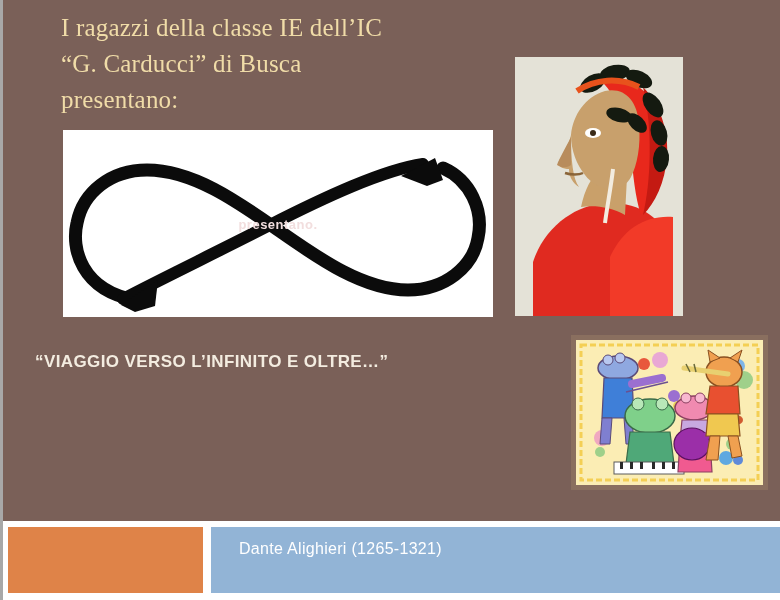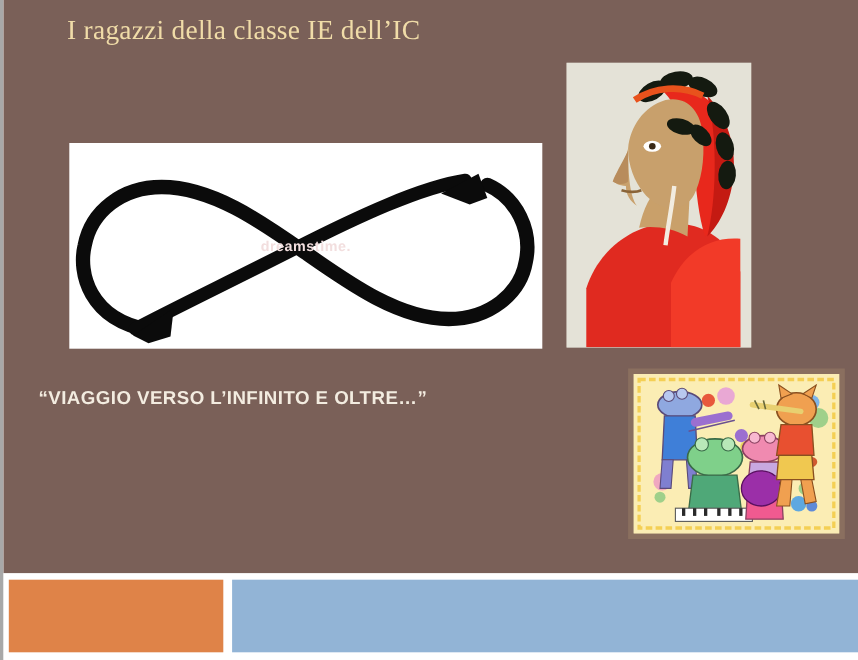--- a/index.html
+++ b/index.html
@@ -148,30 +148,32 @@
 </style>
 </head>
 <body>
 
 <div class="slide">
 
   <div class="brown-panel"></div>
 
   <div class="title-block">
     <div class="title-line">I ragazzi della classe IE dell’IC</div>
+    <div class="title-line">“G. Carducci” di Busca</div>
+    <div class="title-line">presentano:</div>
   </div>
 
   <div class="infinity-box">
     <svg width="430" height="187" viewBox="0 0 430 187">
       <path d="M 72 170 C 18 160 8 118 14 93 C 20 62 48 40 84 40 C 130 40 175 72 215 100 C 255 128 300 160 345 160 C 382 160 410 137 415 108 C 421 80 407 50 380 38" fill="none" stroke="#0b0b0b" stroke-width="13" stroke-linecap="round"></path>
       <path d="M 60 169 C 96 150 150 124 205 96 C 262 67 320 40 360 34" fill="none" stroke="#0b0b0b" stroke-width="12" stroke-linecap="round"></path>
       <polygon points="58,175 95,150 92,176 72,182" fill="#0b0b0b"></polygon>
       <polygon points="372,28 338,46 364,56 380,50" fill="#0b0b0b"></polygon>
     </svg>
-    <div class="watermark">dreamstime.</div>
+    <div class="watermark">presentano.</div>
   </div>
 
   <div class="dante-frame">
     <svg width="168" height="259" viewBox="0 0 168 259">
       <rect x="0" y="0" width="168" height="259" fill="#e4e2d7"></rect>
 
       <path d="M 18 259 L 18 205 C 30 168 62 148 90 146 C 122 144 148 160 158 190 L 158 259 Z" fill="#e02a20"></path>
       <path d="M 95 259 L 95 200 C 108 172 130 158 158 160 L 158 259 Z" fill="#f23a28"></path>
 
       <path d="M 66 150 C 70 132 76 120 86 112 L 112 120 L 110 158 C 96 150 80 148 66 150 Z" fill="#c9a06a"></path>
@@ -266,16 +268,17 @@
         <path d="M 152 96 L 156 118 L 166 116 L 162 96 Z" fill="#f0a050" stroke="#8a5020" stroke-width="1"></path>
         <path d="M 108 28 L 152 34" stroke="#e8d070" stroke-width="5" stroke-linecap="round"></path>
         <path d="M 110 24 L 114 32 M 118 24 L 120 32" stroke="#6a6a3a" stroke-width="1.5"></path>
       </svg>
     </div>
   </div>
 
   <div class="orange-block"></div>
   <div class="blue-bar">
     <div class="quote-text">
+      <div>Dante Alighieri (1265-1321)</div>
     </div>
   </div>
 
 </div>
 
 </body></html>

